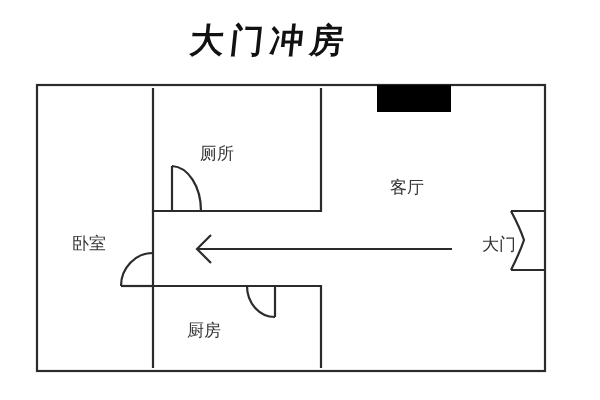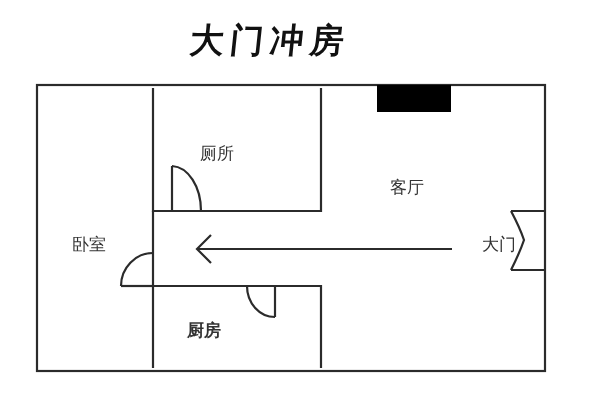--- a/index.html
+++ b/index.html
@@ -53,15 +53,15 @@
       <line x1="452" y1="249" x2="197" y2="249"></line>
       <polyline points="211,235 197,249 211,263"></polyline>
     </g>
   </g>
 
   <rect x="377" y="85" width="74" height="27" fill="#000"></rect>
 </svg>
 
 <div class="label" style="left:200px; top:143px;">厕所</div>
 <div class="label" style="left:390px; top:177px;">客厅</div>
-<div class="label" style="left:72px; top:234px;">卧室</div>
-<div class="label" style="left:187px; top:320px;font-weight:bold;">厨房</div>
+<div class="label" style="left:72px; top:234px;font-family:Liberation Serif, serif;">卧室</div>
+<div class="label" style="left:187px; top:320px;">厨房</div>
 <div class="label" style="left:472px; top:234px;margin-left:10px;">大门</div>
 
 </body></html>

